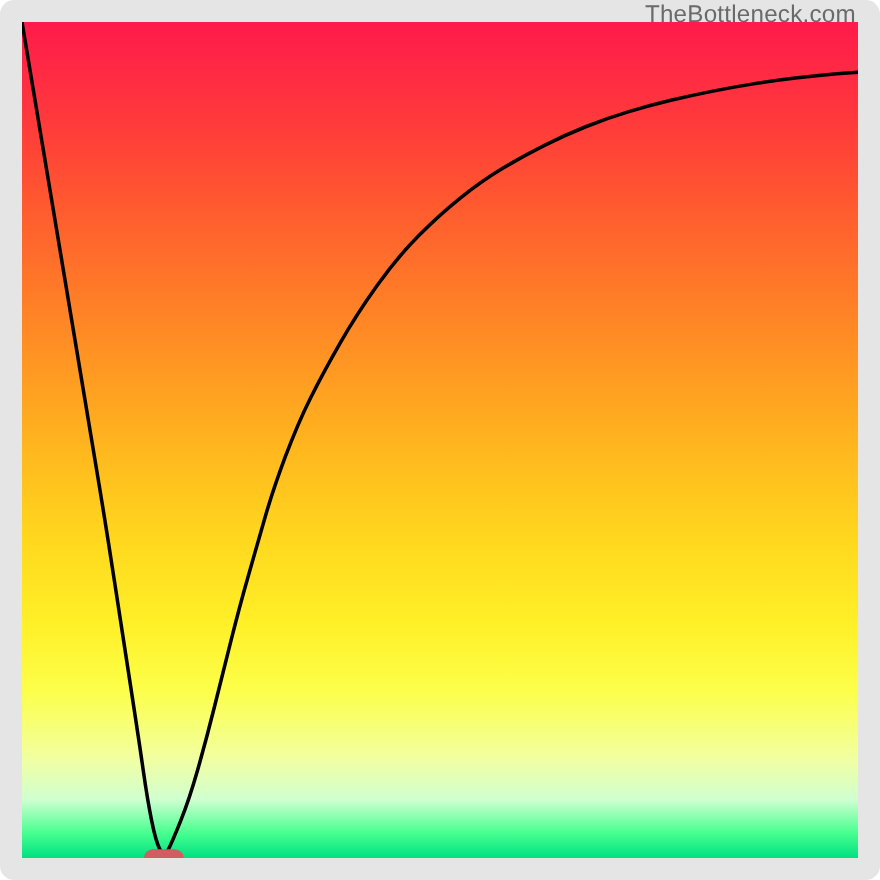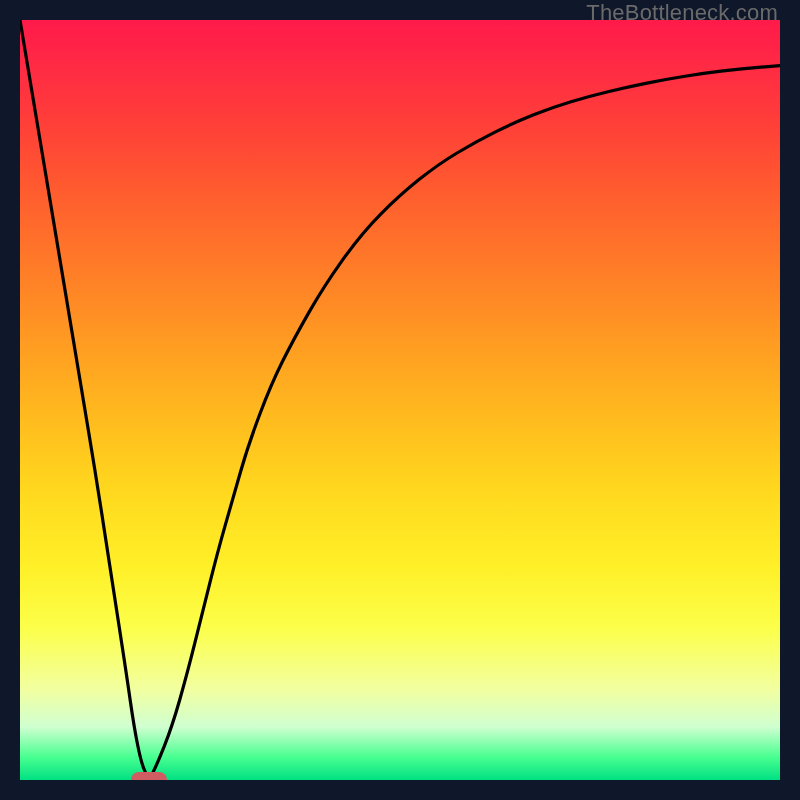--- a/index.html
+++ b/index.html
@@ -1,21 +1,22 @@
 <!DOCTYPE html>
 <html><head>
 <meta charset="utf-8">
 <style>
   * { margin: 0; padding: 0; box-sizing: border-box; }
   html, body { width: 800px; height: 800px; overflow: hidden; background: #fff; }
   .frame {
     position: relative;
     width: 800px;
     height: 800px;
-    background: #0f172a;
+    background: #e5e5e5;
+    border-radius: 13px;
   }
   .plot-area {
     position: absolute;
     left: 20px;
     top: 20px;
     width: 760px;
     height: 760px;
     overflow: hidden;
   }
   .gradient-fill {

